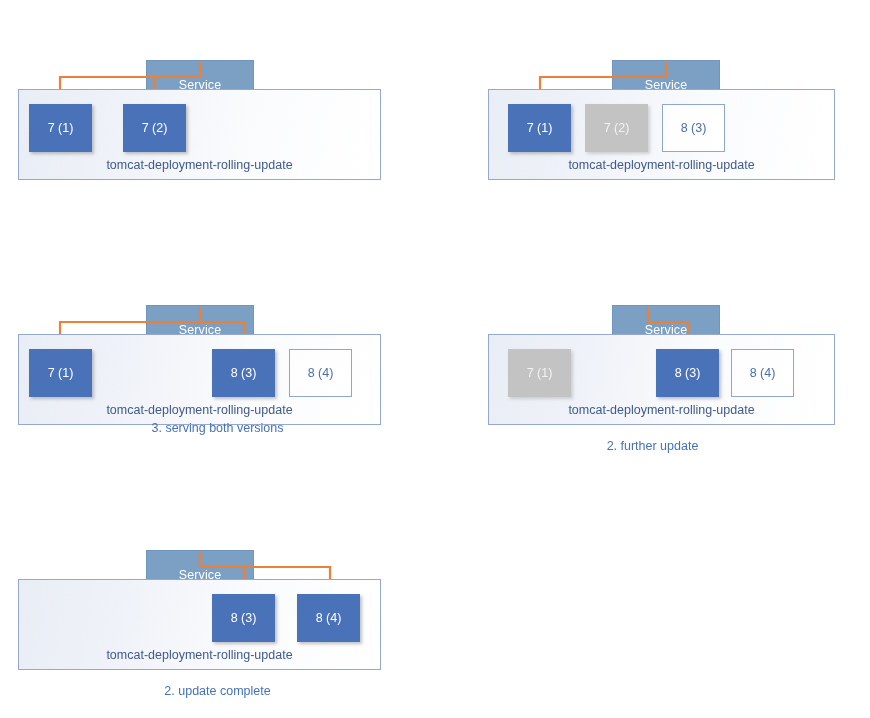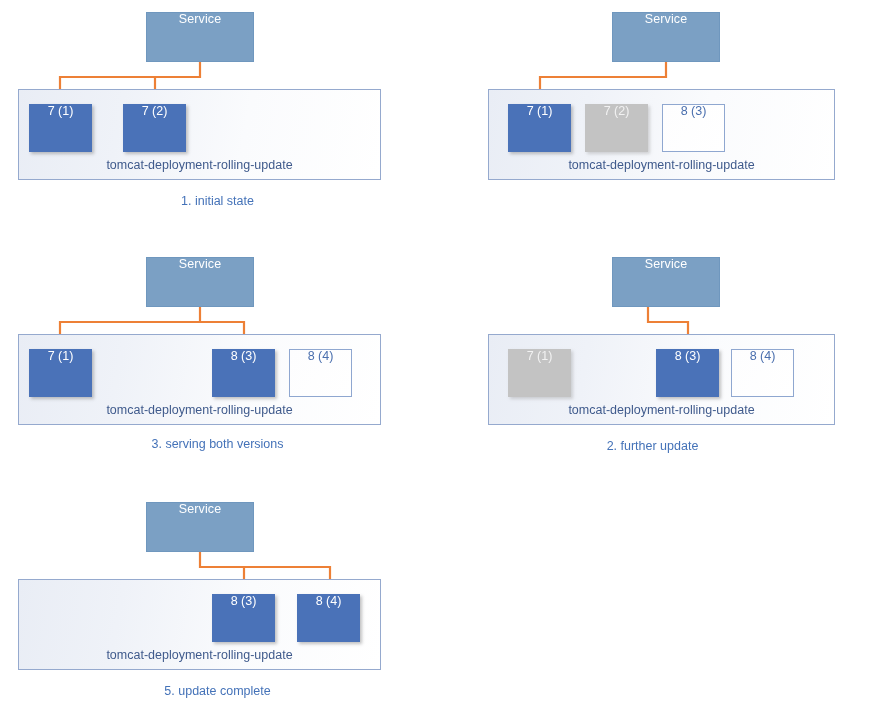--- a/index.html
+++ b/index.html
@@ -23,22 +23,23 @@
 
   
   .service-box {
     position: absolute;
     width: 108px;
     height: 50px;
     background: #7BA0C4;
     border: 1px solid #6F97BE;
     box-sizing: border-box;
     display: flex;
-    align-items: flex-start;
+    align-items: center;
     justify-content: center;
+    margin-top: 48px;
   }
   .service-label {
     color: #ffffff;
     font-size: 12.5px;
     letter-spacing: .1px;
     line-height: 1;
   }
 
   
   .deployment-box {
@@ -56,21 +57,21 @@
     color: #3F5A8C;
     font-size: 12.5px;
     white-space: nowrap;
   }
 
   
   .pod {
     position: absolute;
     box-sizing: border-box;
     display: flex;
-    align-items: flex-start;
+    align-items: center;
     justify-content: center;
     font-size: 12.5px;
     line-height: 1;
   }
   .pod-active {
     background: #4A72B8;
     border: 1px solid #4A72B8;
     color: #FFFFFF;
     box-shadow: 2px 2px 3px rgba(120,120,120,0.45);
   }
@@ -125,21 +126,20 @@
     <span class="deployment-label">tomcat-deployment-rolling-update</span>
   </div>
 
   <div class="pod pod-active" style="left:29px; top:104px; width:63px; height:48px;">
     <span>7 (1)</span>
   </div>
   <div class="pod pod-active" style="left:123px; top:104px; width:63px; height:48px;">
     <span>7 (2)</span>
   </div>
 
-  <div class="caption" style="top:194px;">1. initial state</div>
 </div>
 
 <div class="panel" style="left:435px; top:0px;">
 
   <div class="service-box" style="left:177px; top:12px;">
     <span class="service-label">Service</span>
   </div>
 
   <svg class="connector" width="435" height="240">
     <path d="M231,62 L231,77 L105,77 L105,92" stroke="#ED8036" stroke-width="2.2" fill="none"></path>
@@ -181,21 +181,21 @@
   <div class="pod pod-active" style="left:29px; top:104px; width:63px; height:48px;">
     <span>7 (1)</span>
   </div>
   <div class="pod pod-active" style="left:212px; top:104px; width:63px; height:48px;">
     <span>8 (3)</span>
   </div>
   <div class="pod pod-new" style="left:289px; top:104px; width:63px; height:48px;">
     <span>8 (4)</span>
   </div>
 
-  <div class="caption" style="top:192px;">3. serving both versions</div>
+  <div class="caption" style="top:176px;">3. serving both versions</div>
 </div>
 
 <div class="panel" style="left:435px; top:245px;">
 
   <div class="service-box" style="left:177px; top:12px;">
     <span class="service-label">Service</span>
   </div>
 
   <svg class="connector" width="435" height="240">
     <path d="M213,62 L213,77 L253,77 L253,92" stroke="#ED8036" stroke-width="2.2" fill="none"></path>
@@ -235,14 +235,14 @@
     <span class="deployment-label">tomcat-deployment-rolling-update</span>
   </div>
 
   <div class="pod pod-active" style="left:212px; top:104px; width:63px; height:48px;">
     <span>8 (3)</span>
   </div>
   <div class="pod pod-active" style="left:297px; top:104px; width:63px; height:48px;">
     <span>8 (4)</span>
   </div>
 
-  <div class="caption" style="top:194px;">5. update complete</div>
+  <div class="caption" style="top:194px;">2. update complete</div>
 </div>
 
 </body></html>

